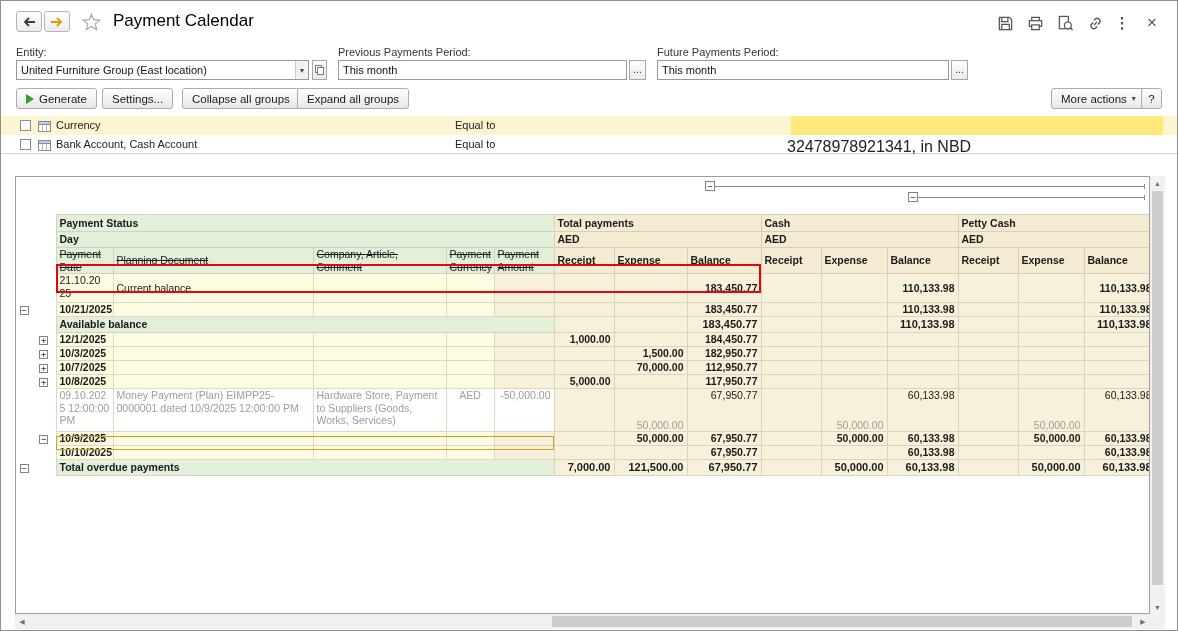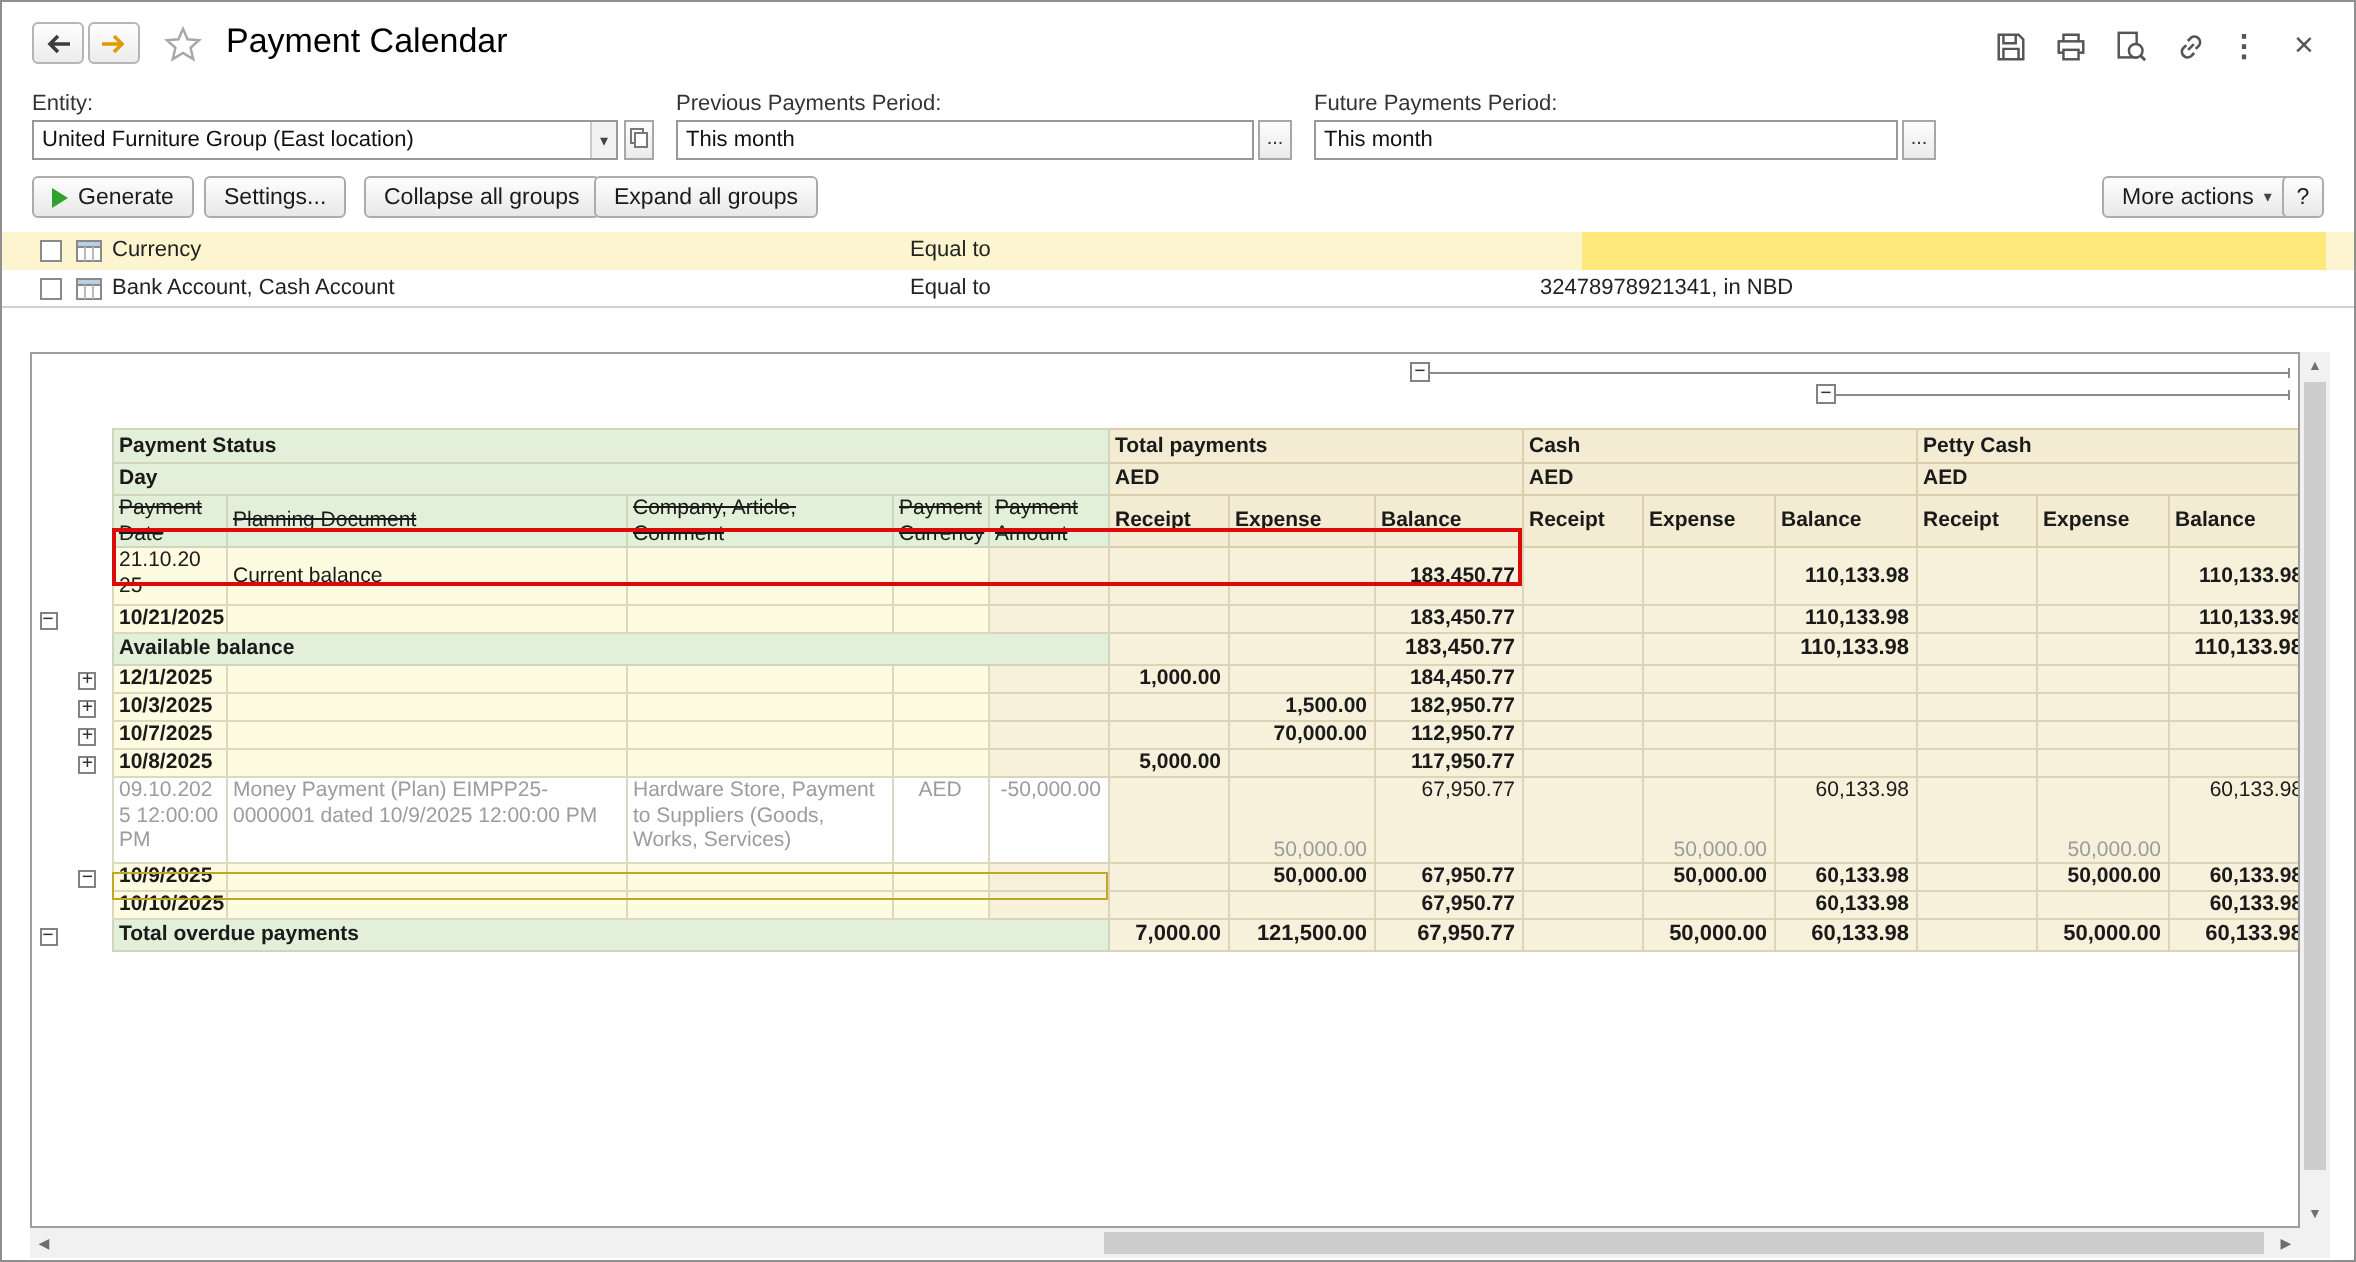--- a/index.html
+++ b/index.html
@@ -37,21 +37,21 @@
 
   
   .filters{position:absolute;left:0;top:115px;right:0;height:38px;border-bottom:1px solid #d0d0d0;}
   .f-row{position:absolute;left:0;right:0;height:19px;}
   .f-row.hl{background:#fcf5cf;}
   .f-check{position:absolute;left:19px;top:4px;width:11px;height:11px;border:1px solid #8a8a8a;background:#fff;cursor:pointer;}
   .f-icon{position:absolute;left:37px;top:3px;}
   .f-field{position:absolute;left:55px;top:3px;font-size:11px;color:#222;white-space:nowrap;}
   .f-cond{position:absolute;left:454px;top:3px;font-size:11px;color:#222;}
   .f-valcell{position:absolute;left:790px;right:14px;top:0;bottom:0;background:#ffe97c;}
-  .f-val{position:absolute;left:769px;top:3px;font-size:11px;color:#222;white-space:nowrap;}
+  .f-val{position:absolute;left:786px;top:3px;font-size:16px;color:#222;white-space:nowrap;}
 
   
   .viewport{position:absolute;left:14px;top:175px;width:1135px;height:438px;border:1px solid #9e9e9e;background:#fff;overflow:hidden;}
   .bars{position:relative;height:37px;background:#fff;}
   .gbox{position:absolute;width:10px;height:10px;border:1px solid #828282;background:#fff;font-size:9px;line-height:8px;
     text-align:center;color:#333;cursor:pointer;z-index:2;font-family:"DejaVu Sans Mono",monospace;}
   .gline{position:absolute;height:1px;background:#8a8a8a;}
   .gtick{position:absolute;width:1px;height:5px;background:#8a8a8a;}
 
   .grid-wrap{position:relative;width:1133px;height:294px;overflow:hidden;background:#fff;}

